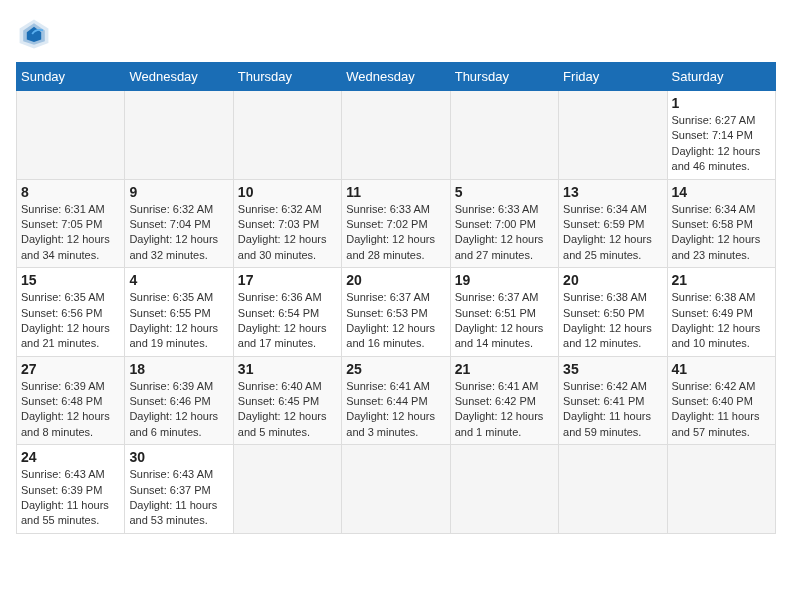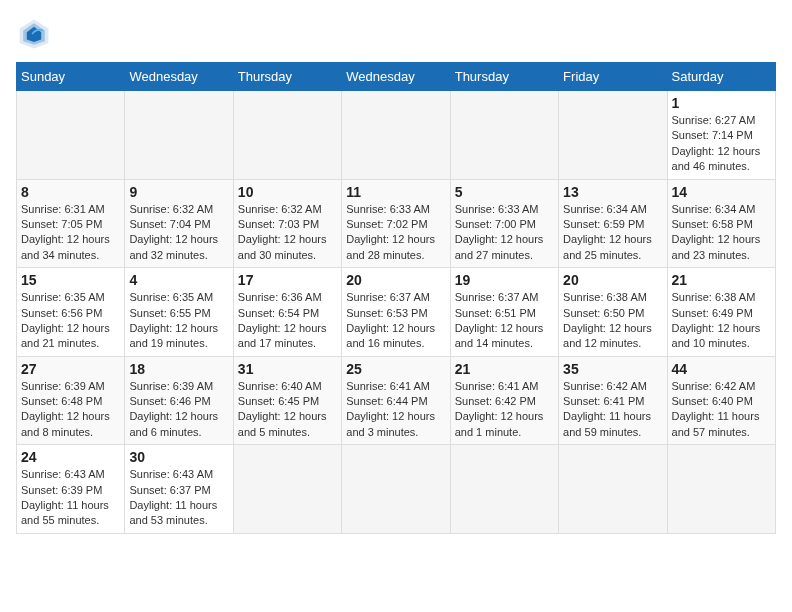--- a/index.html
+++ b/index.html
@@ -213,21 +213,21 @@
         </td>
         <td>
           <span class="day-num">21</span>
           <div class="day-info">Sunrise: 6:41 AM<br>Sunset: 6:42 PM<br>Daylight: 12 hours and 1 minute.</div>
         </td>
         <td>
           <span class="day-num">35</span>
           <div class="day-info">Sunrise: 6:42 AM<br>Sunset: 6:41 PM<br>Daylight: 11 hours and 59 minutes.</div>
         </td>
         <td>
-          <span class="day-num">44</span>
+          <span class="day-num">41</span>
           <div class="day-info">Sunrise: 6:42 AM<br>Sunset: 6:40 PM<br>Daylight: 11 hours and 57 minutes.</div>
         </td>
       </tr>
       <tr>
         <td>
           <span class="day-num">24</span>
           <div class="day-info">Sunrise: 6:43 AM<br>Sunset: 6:39 PM<br>Daylight: 11 hours and 55 minutes.</div>
         </td>
         <td>
           <span class="day-num">30</span>

